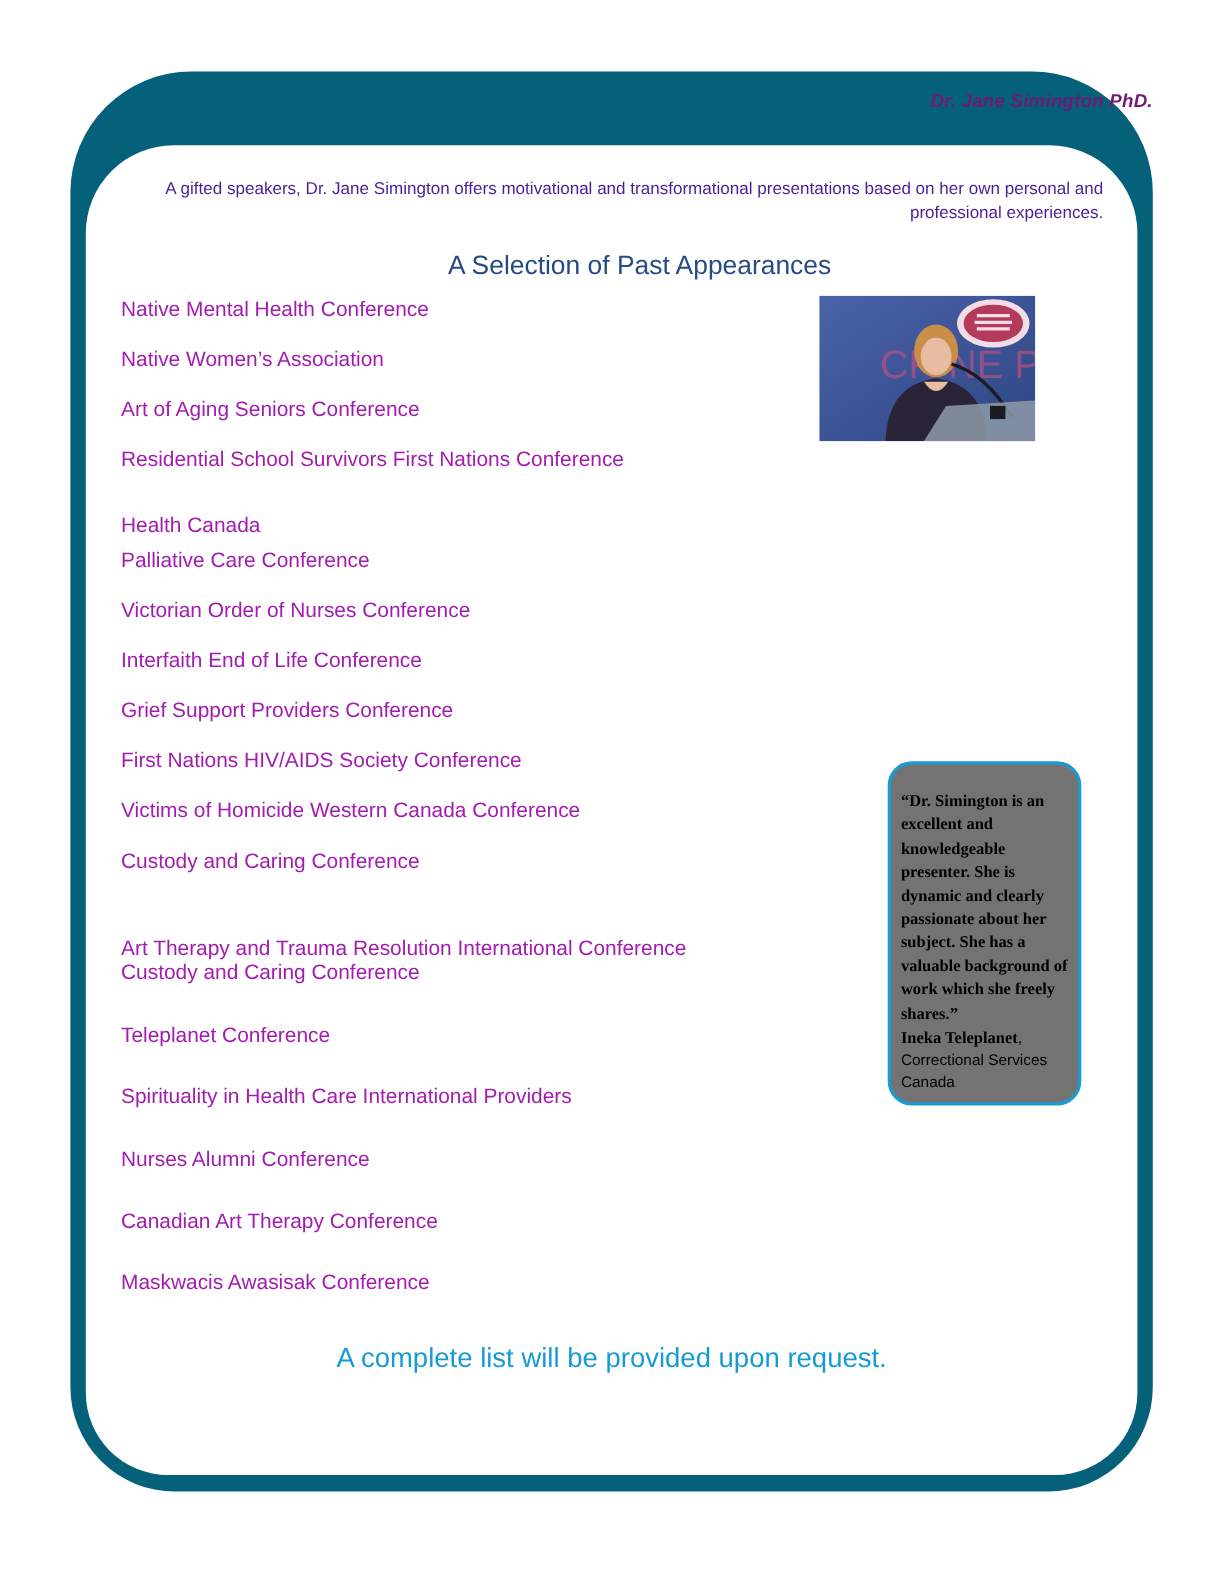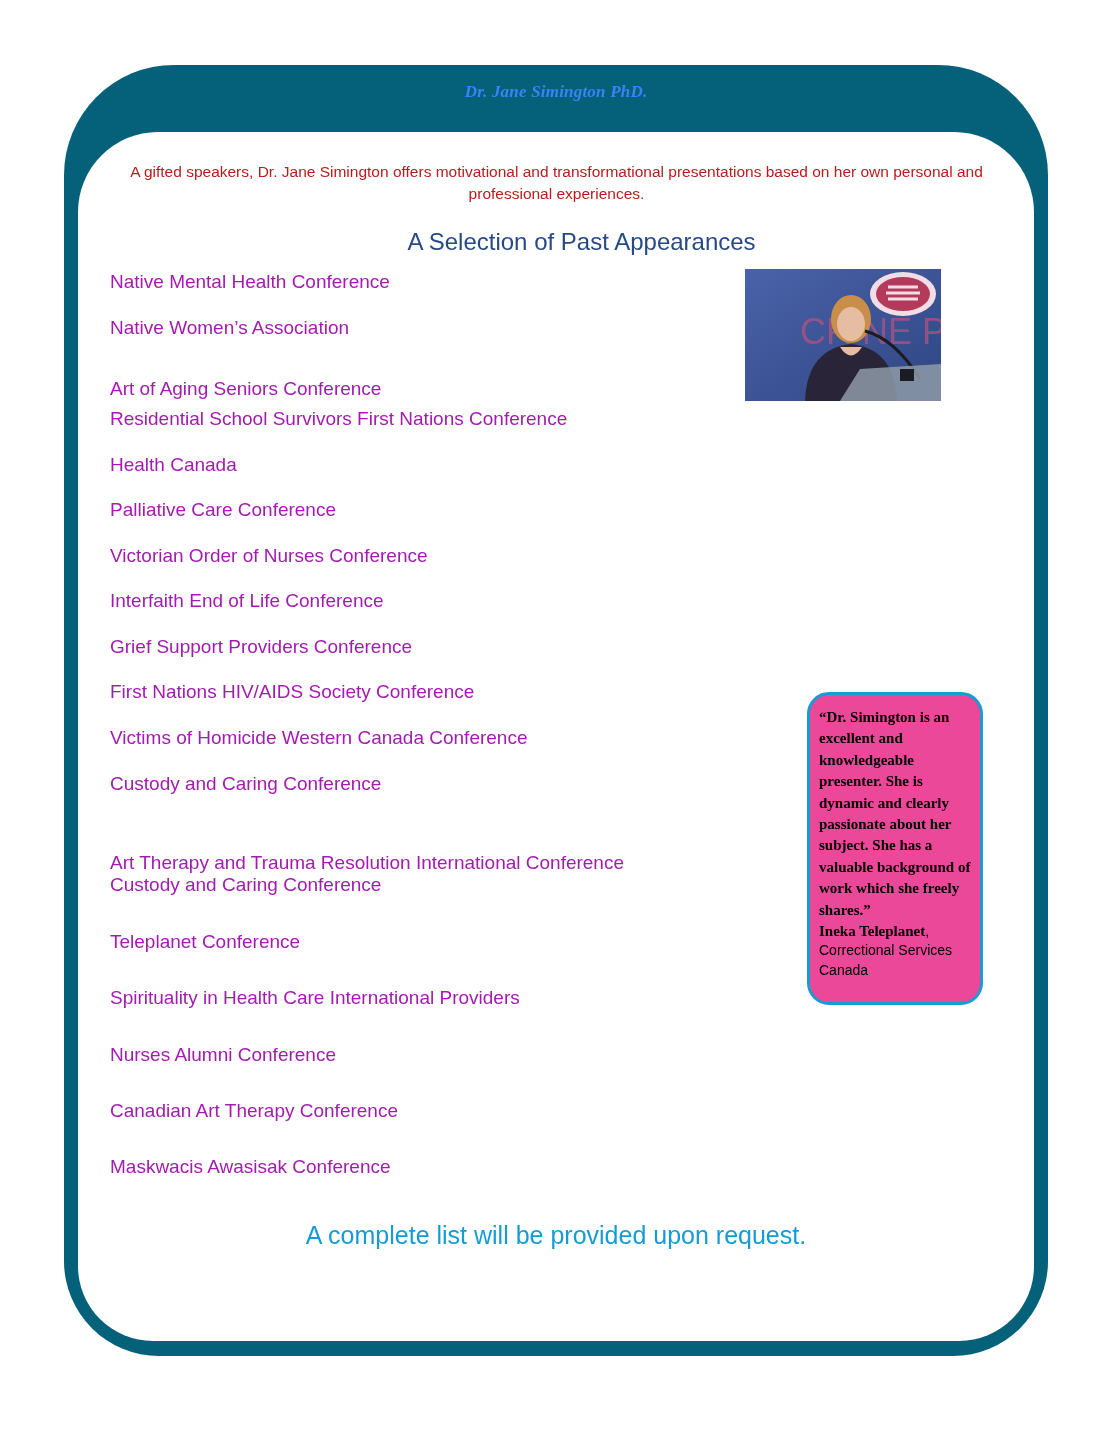--- a/index.html
+++ b/index.html
@@ -6,43 +6,43 @@
     body { width: 1113px; height: 1440px; position: relative; overflow: hidden; font-family: "Liberation Sans", sans-serif; }
     .frame {
       position: absolute; left: 64px; top: 65px; width: 984px; height: 1291px;
       background: #05617a; border-radius: 110px 110px 95px 95px;
     }
     .inner {
       position: absolute; left: 78px; top: 132px; width: 956px; height: 1209px;
       background: #ffffff; border-radius: 80px 80px 75px 75px;
     }
     .header-title {
-      position: absolute; left: 64px; top: 82px; width: 984px; text-align: center;
-      color: #3b82f6; font-weight: bold; font-style: italic; font-size: 17px;
-      font-family: Liberation Serif, serif; letter-spacing: 0.2px;
+      position: absolute; left: 64px; top: 82px; width: 984px; text-align: right;
+      color: #701a75; font-weight: bold; font-style: italic; font-size: 17px;
+      font-family: Liberation Sans, sans-serif; letter-spacing: 0.2px;
     }
     .intro {
-      position: absolute; left: 110px; top: 161px; width: 893px; text-align: center;
-      color: #b91c1c; font-size: 15.5px; line-height: 22px;
+      position: absolute; left: 110px; top: 161px; width: 893px; text-align: right;
+      color: #4c1d95; font-size: 15.5px; line-height: 22px;
     }
     .section-heading {
       position: absolute; left: 78px; top: 228px; width: 1007px; text-align: center;
       color: #274a84; font-size: 24px;
     }
     .list-item {
       position: absolute; left: 110px; color: #a21caf; font-size: 19px; white-space: nowrap;
     }
     .photo {
       position: absolute; left: 745px; top: 269px; width: 196px; height: 132px;
       overflow: hidden; background: #3f5a9a;
     }
     .quote-box {
       position: absolute; left: 807px; top: 692px; width: 176px; height: 313px;
-      border: 3px solid #1a9bd4; border-radius: 22px; background: #ec4899;
-      box-sizing: border-box; padding: 12px 8px 0 9px;
+      border: 3px solid #1a9bd4; border-radius: 22px; background: #737373;
+      box-sizing: border-box; padding: 24px 8px 0 9px;
     }
     .quote-text {
       font-family: "Liberation Serif", serif; font-weight: bold; font-size: 15px;
       line-height: 21.4px; color: #000000;
     }
     .quote-author { font-family: "Liberation Serif", serif; font-weight: bold; font-size: 15px; line-height: 20px; color: #000; }
     .quote-org { font-family: "Liberation Sans", sans-serif; font-size: 14px; line-height: 19.5px; color: #000; }
     .footer-note {
       position: absolute; left: 78px; top: 1221px; width: 956px; text-align: center;
       color: #169bd5; font-size: 25px;
@@ -56,23 +56,23 @@
 
 <div class="header-title">Dr. Jane Simington PhD.</div>
 
 <div class="intro">A gifted speakers, Dr. Jane Simington offers motivational and transformational presentations based on her own personal and professional experiences.</div>
 
 <div class="section-heading">A Selection of Past Appearances</div>
 
 <div>
   <div class="list-item" style="top:271px">Native Mental Health Conference</div>
   <div class="list-item" style="top:317px">Native Women’s Association</div>
-  <div class="list-item" style="top:378px">Art of Aging Seniors Conference</div>
+  <div class="list-item" style="top:362px">Art of Aging Seniors Conference</div>
   <div class="list-item" style="top:408px">Residential School Survivors First Nations Conference</div>
-  <div class="list-item" style="top:454px">Health Canada</div>
+  <div class="list-item" style="top:468px">Health Canada</div>
   <div class="list-item" style="top:499px">Palliative Care Conference</div>
   <div class="list-item" style="top:545px">Victorian Order of Nurses Conference</div>
   <div class="list-item" style="top:590px">Interfaith End of Life Conference</div>
   <div class="list-item" style="top:636px">Grief Support Providers Conference</div>
   <div class="list-item" style="top:681px">First Nations HIV/AIDS Society Conference</div>
   <div class="list-item" style="top:727px">Victims of Homicide Western Canada Conference</div>
   <div class="list-item" style="top:773px">Custody and Caring Conference</div>
   <div class="list-item" style="top:852px">Art Therapy and Trauma Resolution International Conference</div>
   <div class="list-item" style="top:874px">Custody and Caring Conference</div>
   <div class="list-item" style="top:931px">Teleplanet Conference</div>

